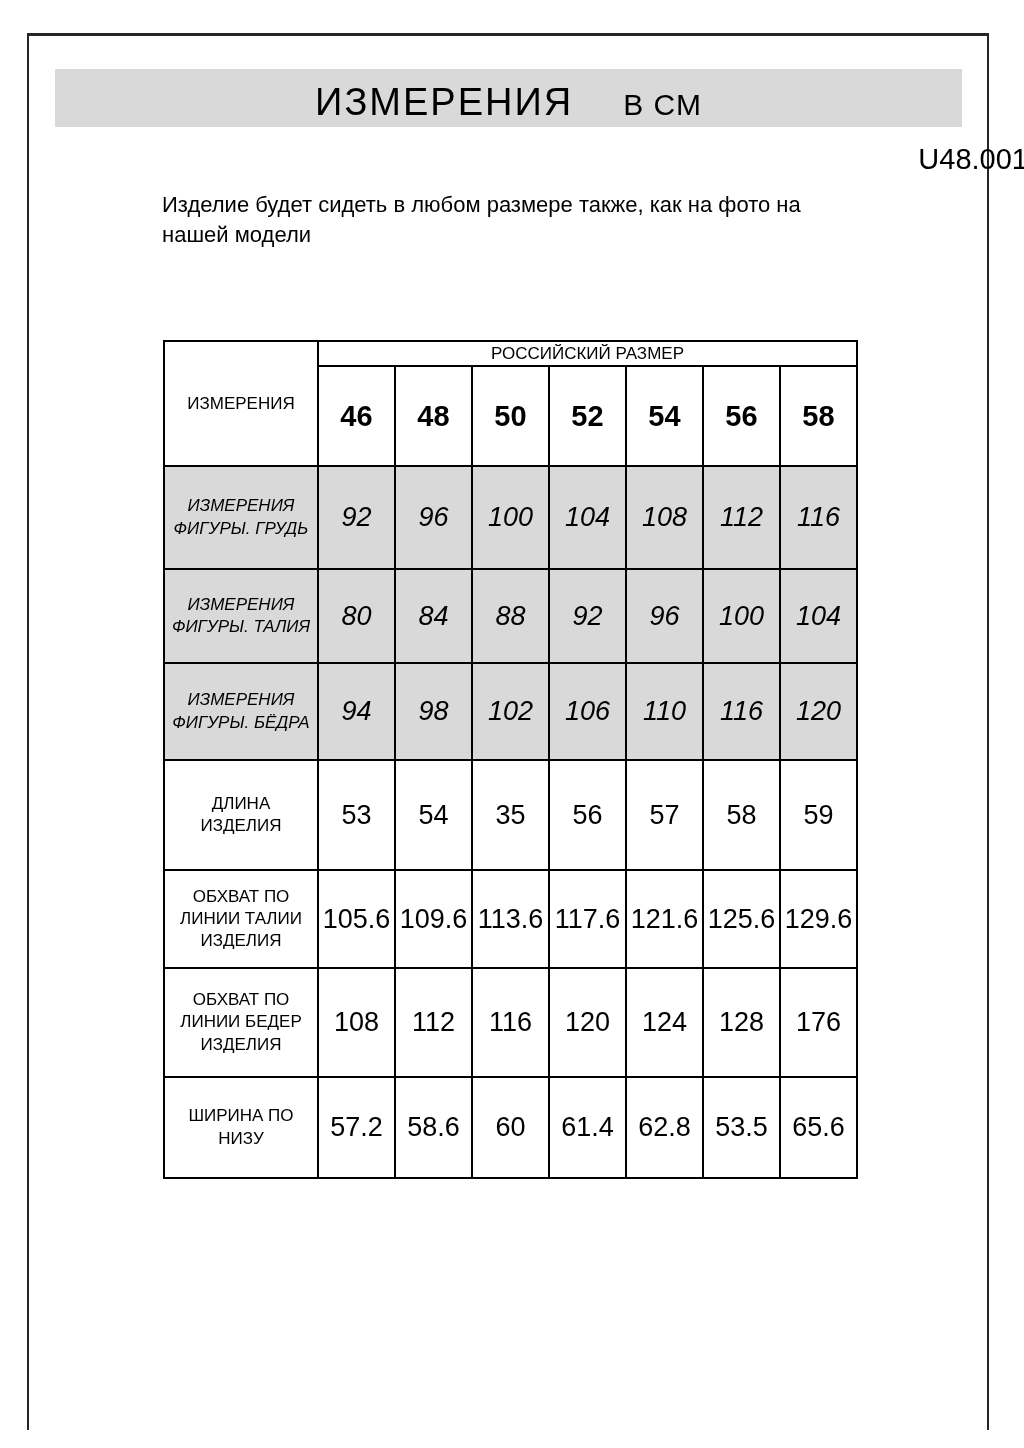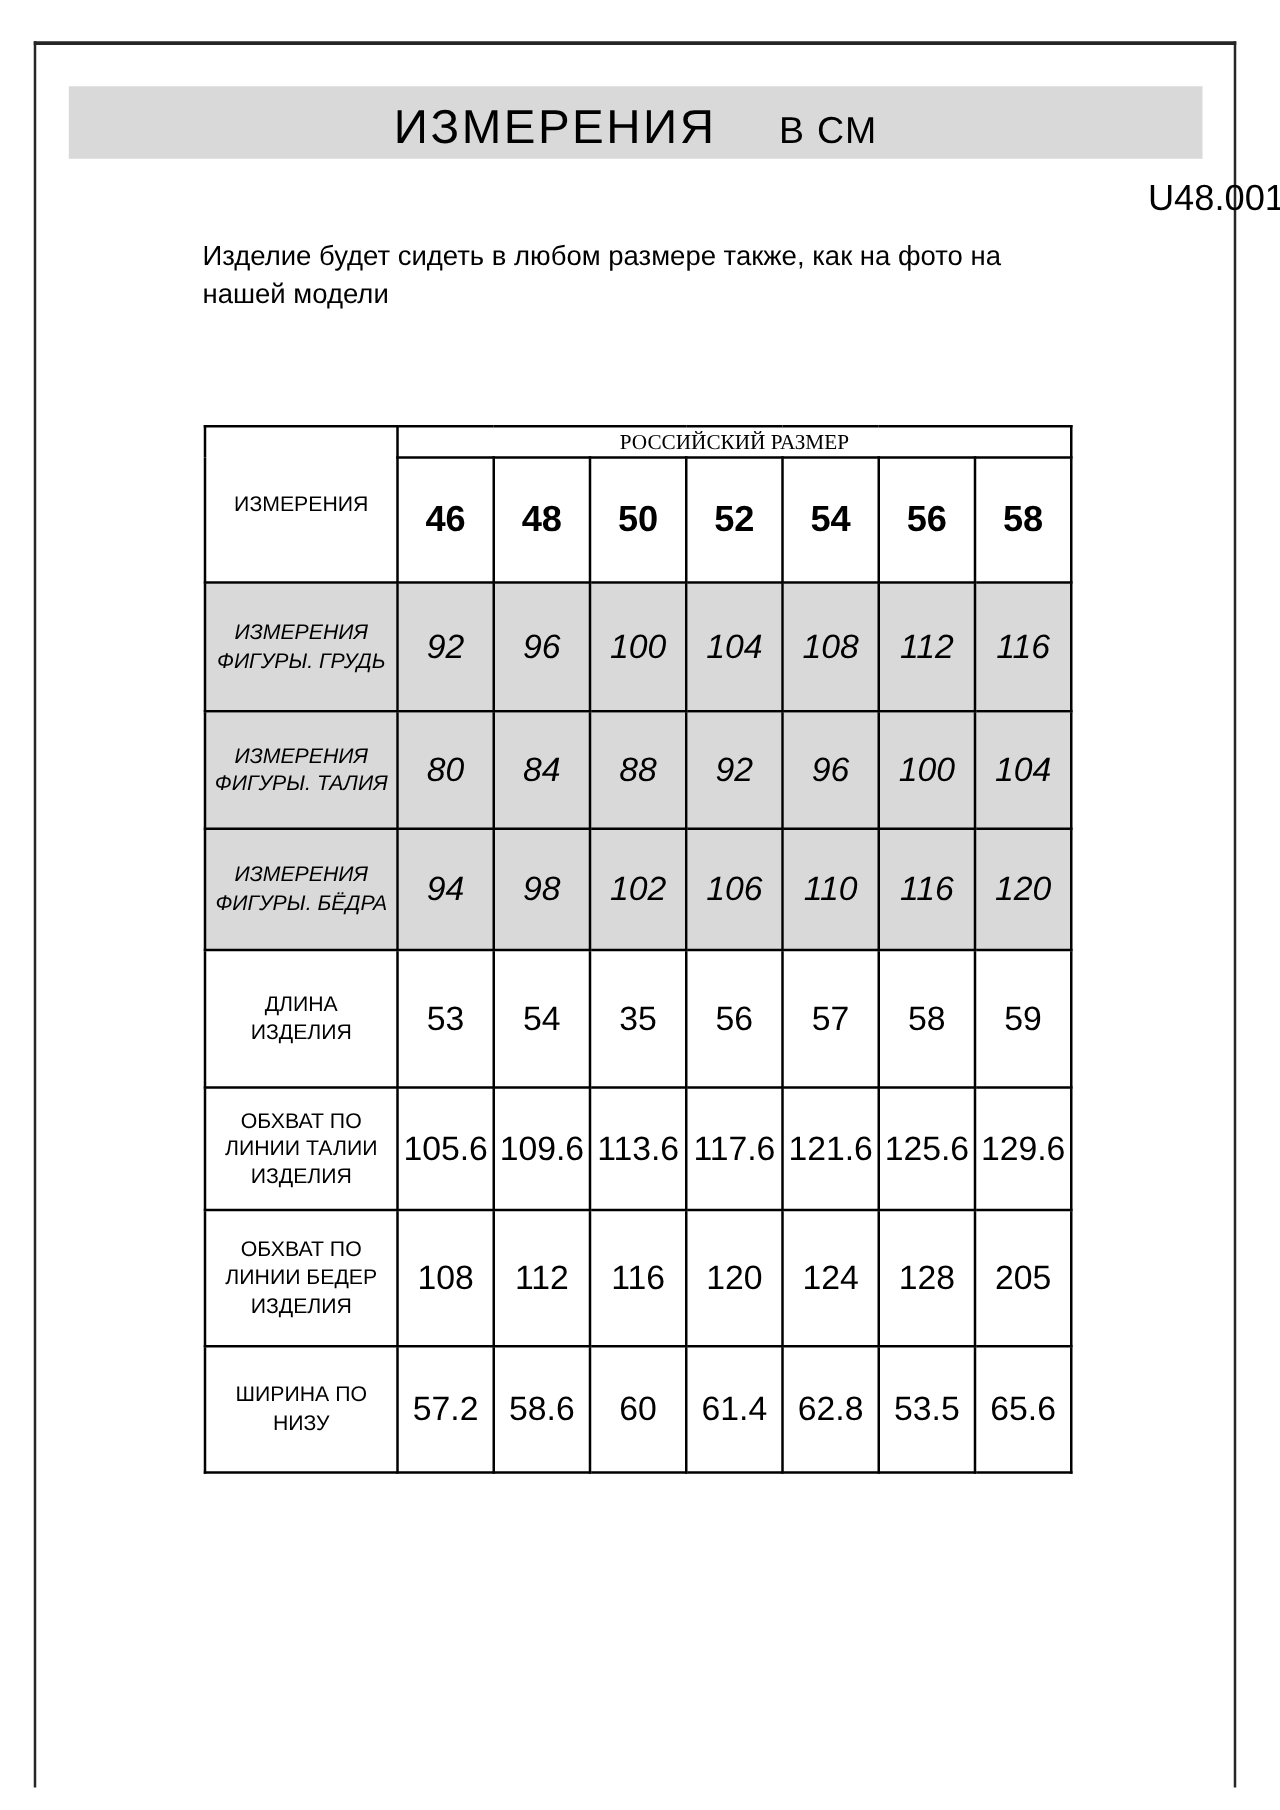--- a/index.html
+++ b/index.html
@@ -74,21 +74,20 @@
     overflow: hidden;
   }
   .corner-cell {
     width: 154px;
     font-size: 17px;
     background: #ffffff;
   }
   .size-header-cell {
     height: 25px;
     font-size: 17px;
-    font-family: Liberation Serif, serif;
   }
   .size-cell {
     height: 100px;
     font-size: 29px;
     font-weight: 700;
   }
   .row-label {
     font-size: 17px;
     line-height: 1.3;
     padding: 2px 6px;
@@ -204,21 +203,21 @@
     </tr>
 
     <tr class="row-ob-beder">
       <td class="row-label">ОБХВАТ ПО ЛИНИИ БЕДЕР ИЗДЕЛИЯ</td>
       <td class="value-cell">108</td>
       <td class="value-cell">112</td>
       <td class="value-cell">116</td>
       <td class="value-cell">120</td>
       <td class="value-cell">124</td>
       <td class="value-cell">128</td>
-      <td class="value-cell">205</td>
+      <td class="value-cell">176</td>
     </tr>
 
     <tr class="row-shirina">
       <td class="row-label">ШИРИНА ПО НИЗУ</td>
       <td class="value-cell">57.2</td>
       <td class="value-cell">58.6</td>
       <td class="value-cell">60</td>
       <td class="value-cell">61.4</td>
       <td class="value-cell">62.8</td>
       <td class="value-cell">53.5</td>

